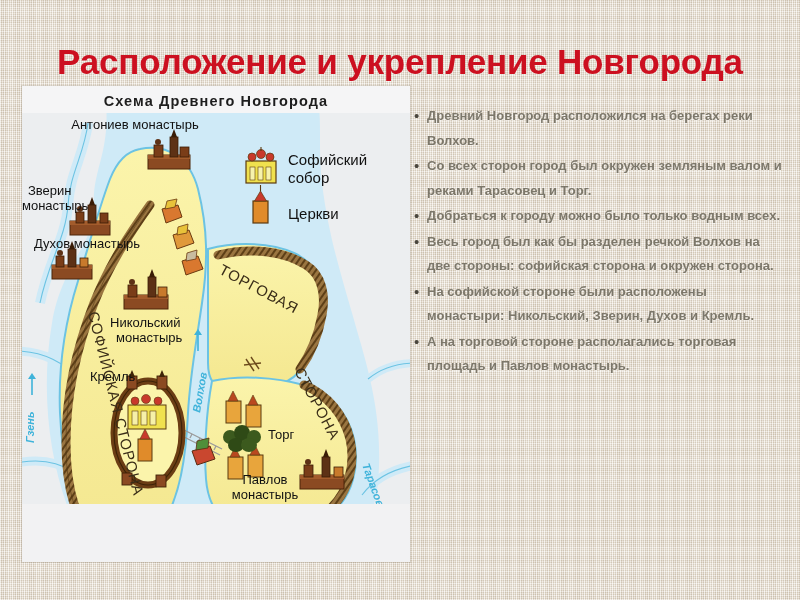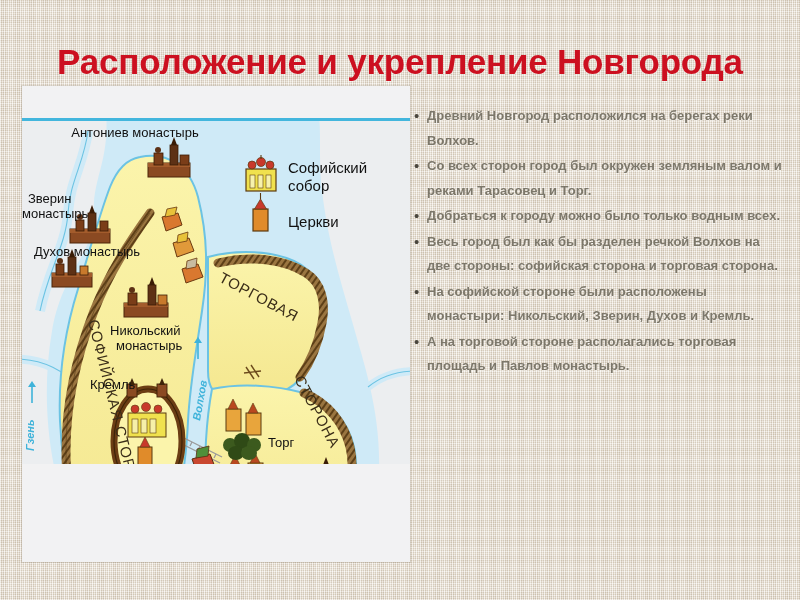--- a/index.html
+++ b/index.html
@@ -43,21 +43,21 @@
     text-align:center;
   }
   #map-header .txt{
     display:block;padding-top:7px;
     font-size:14.5px;font-weight:bold;color:#1d1d1d;letter-spacing:1.1px;
   }
   #map-header-rule{
     position:absolute;left:0;top:32px;width:100%;height:3px;background:#43b6dd;
   }
   #map-body{
-    position:absolute;left:0;top:35px;width:388px;height:343px;
+    position:absolute;left:0;top:27px;width:388px;height:391px;
     background:#0ea5e9;overflow:hidden;
   }
   #map-svg{display:block;width:388px;height:441px;}
 
   .map-label{
     font-family:"Liberation Sans","DejaVu Sans",sans-serif;
     font-size:13px;fill:#111;
   }
   .legend-label{font-size:15px;fill:#111;}
   .river-label{
@@ -91,20 +91,23 @@
 </style>
 </head>
 <body>
 
 <div id="texture"></div>
 
 <div id="slide-title">Расположение и укрепление Новгорода</div>
 
 <div id="map-panel">
 
+  <div id="map-header">
+    <span class="txt">Схема  Древнего  Новгорода</span>
+  </div>
   <div id="map-header-rule"></div>
 
   <div id="map-body">
     <svg id="map-svg" viewBox="0 0 388 441" xmlns="http://www.w3.org/2000/svg">
       <defs>
 
         <pattern id="rampartHatch" width="5" height="5" patternUnits="userSpaceOnUse" patternTransform="rotate(35)">
           <rect width="5" height="5" fill="#9a7540"></rect>
           <rect width="2" height="5" fill="#5d3f17"></rect>
         </pattern>
@@ -373,21 +376,21 @@
   <div class="bullet">
     <span class="dot">•</span>
     <span class="btxt"> Со всех сторон город был окружен земляным валом и реками Тарасовец и Торг.</span>
   </div>
   <div class="bullet">
     <span class="dot">•</span>
     <span class="btxt">Добраться к городу можно было только водным всех.</span>
   </div>
   <div class="bullet">
     <span class="dot">•</span>
-    <span class="btxt">Весь город был как бы разделен речкой Волхов на две стороны: софийская сторона и торговая сторона.</span>
+    <span class="btxt">Весь город был как бы разделен речкой Волхов на две стороны: софийская сторона и окружен сторона.</span>
   </div>
   <div class="bullet">
     <span class="dot">•</span>
     <span class="btxt">На софийской стороне были расположены монастыри: Никольский, Зверин, Духов и Кремль.</span>
   </div>
   <div class="bullet">
     <span class="dot">•</span>
     <span class="btxt">А на торговой стороне располагались торговая площадь и Павлов монастырь.</span>
   </div>
 </div>

